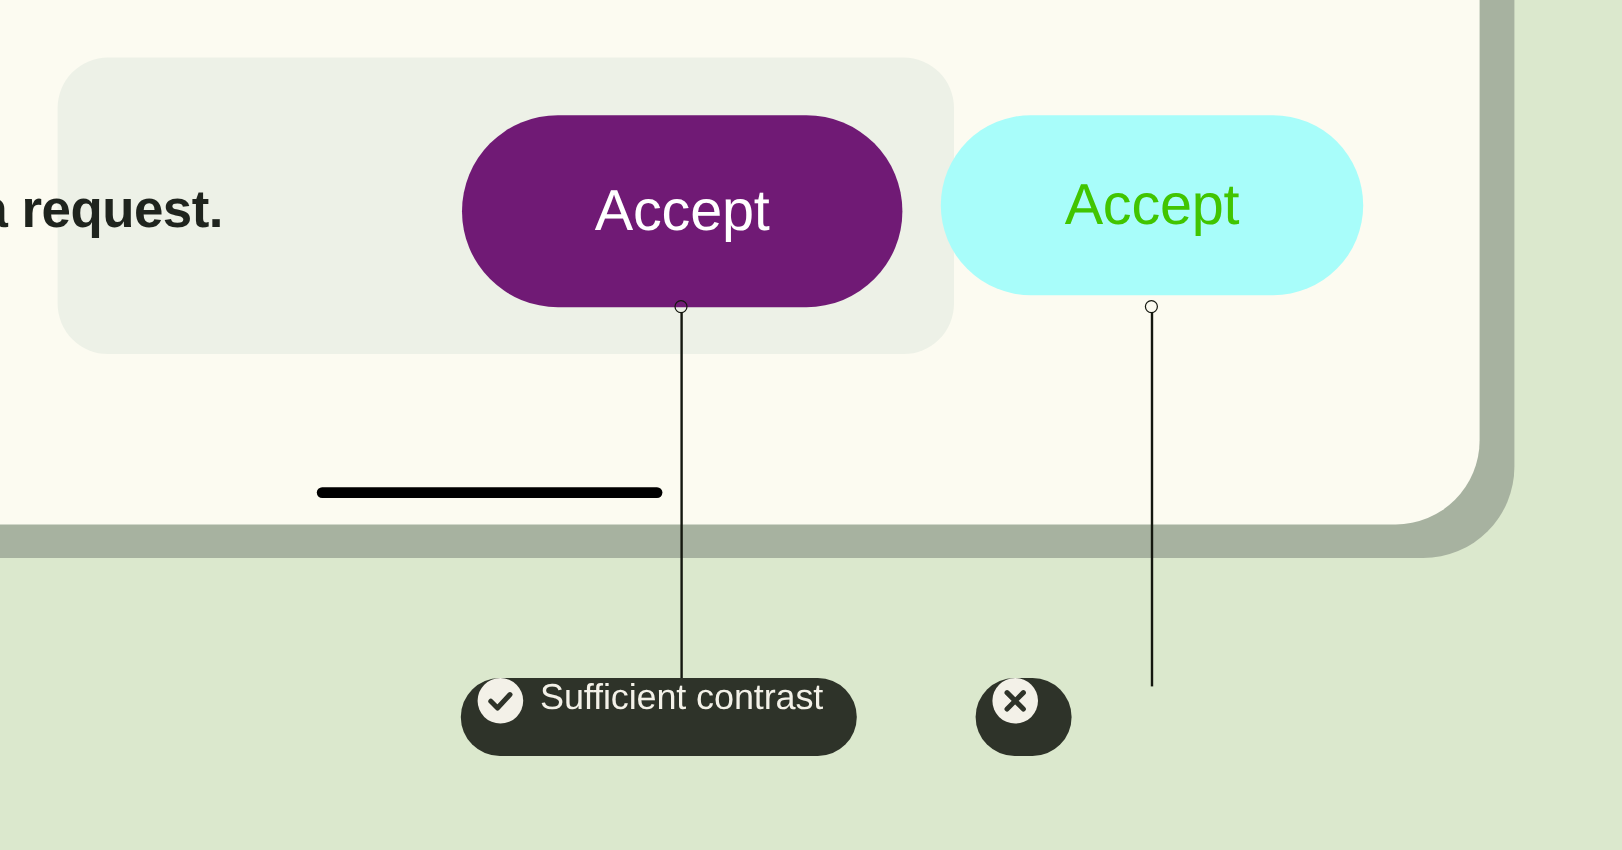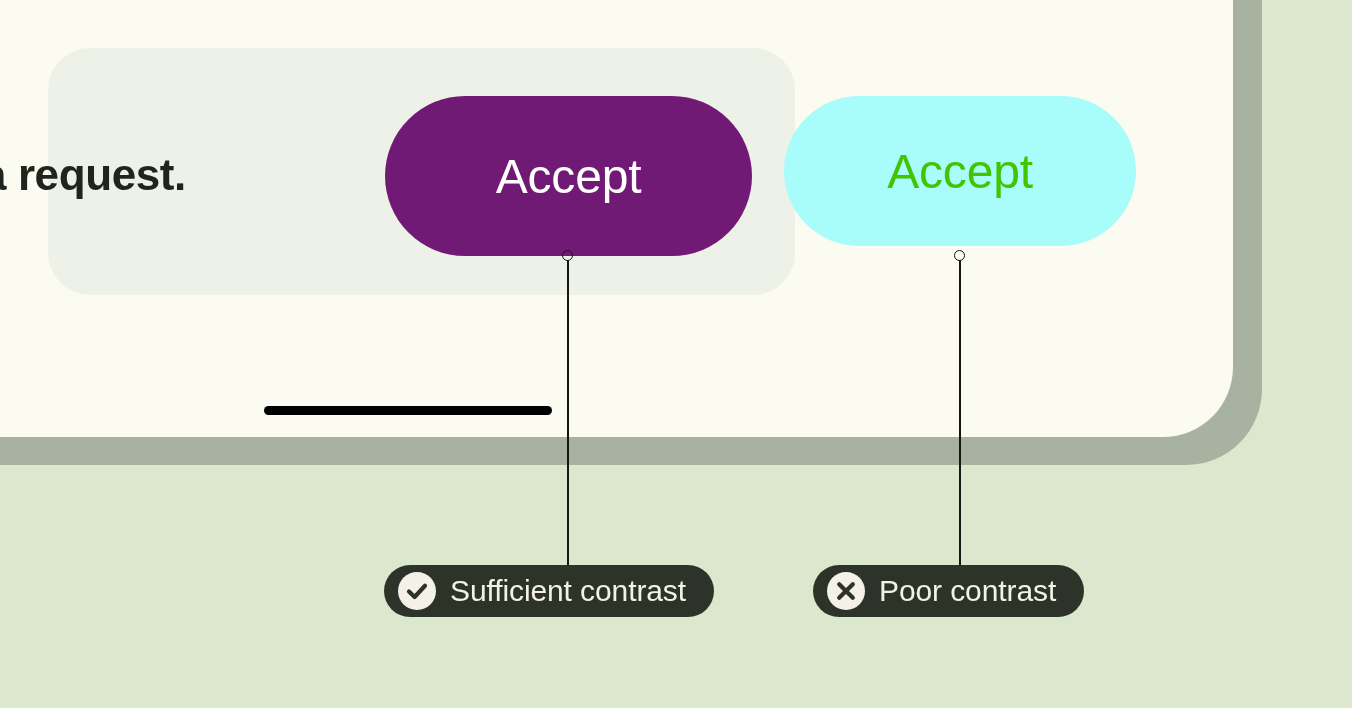--- a/index.html
+++ b/index.html
@@ -149,22 +149,21 @@
     left: 950px;
     top: 250px;
     height: 320px;
   }
   .connector-ignore .stem { height: 312px; }
 
   
   .badge {
     position: absolute;
     display: flex;
-    align-items: center;
-    height: 52px;
+    height: 65px;
     padding: 0 28px 0 14px;
     background: #2e3329;
     border-radius: 999px;
     box-sizing: border-box;
   }
   .badge-label {
     font-size: 30px;
     font-weight: 400;
     color: #f3f1e8;
     letter-spacing: -0.1px;
@@ -223,16 +222,15 @@
     </span>
     <span class="badge-label">Sufficient contrast</span>
   </div>
 
   <div class="badge badge-poor">
     <span class="badge-icon">
       <svg width="38" height="38" viewBox="0 0 38 38" aria-hidden="true">
         <path d="M12.2 12.2 L25.8 25.8 M25.8 12.2 L12.2 25.8" fill="none" stroke="#2e3329" stroke-width="4.2" stroke-linecap="round"></path>
       </svg>
     </span>
-    <span class="badge-label">Poor contrast</span>
   </div>
 
 </div>
 
 </body></html>

